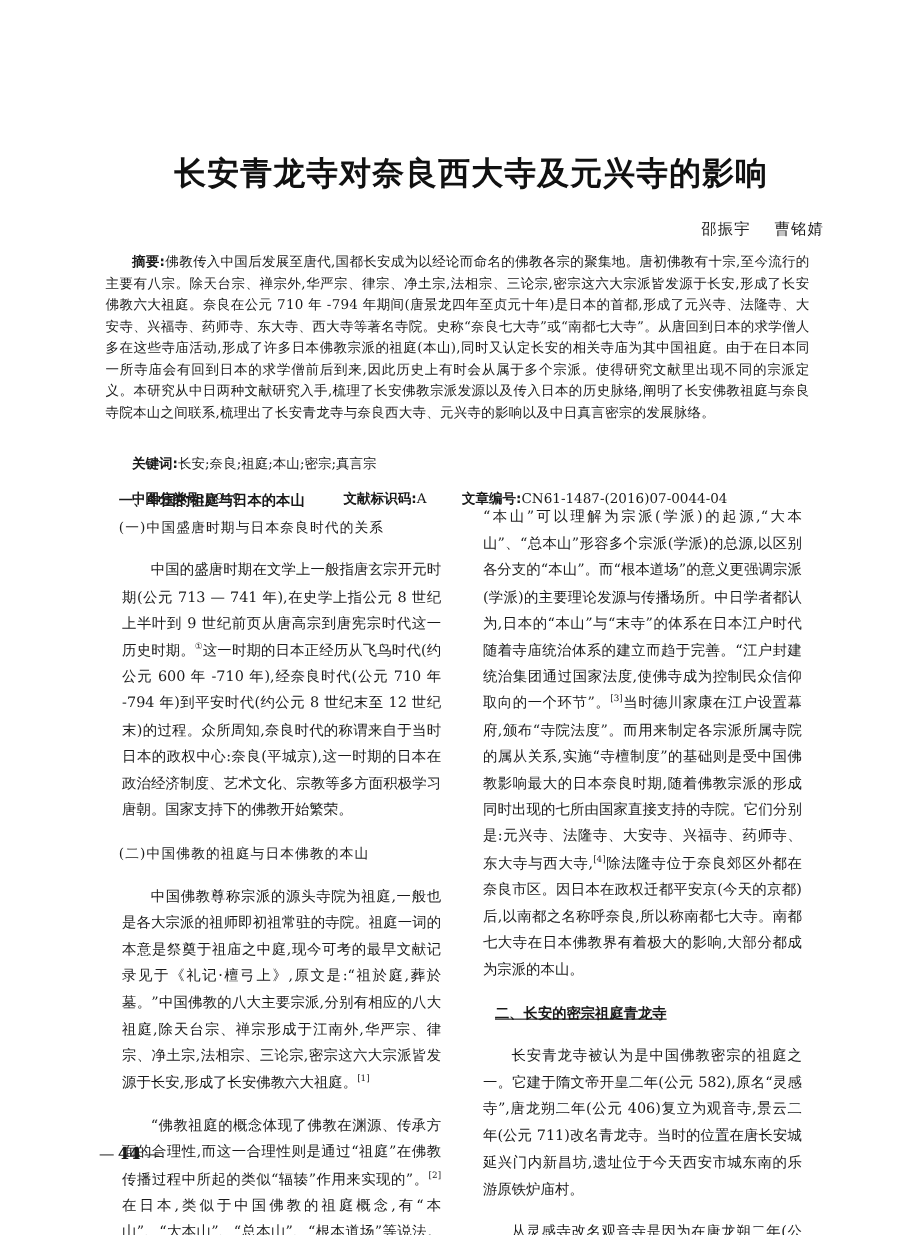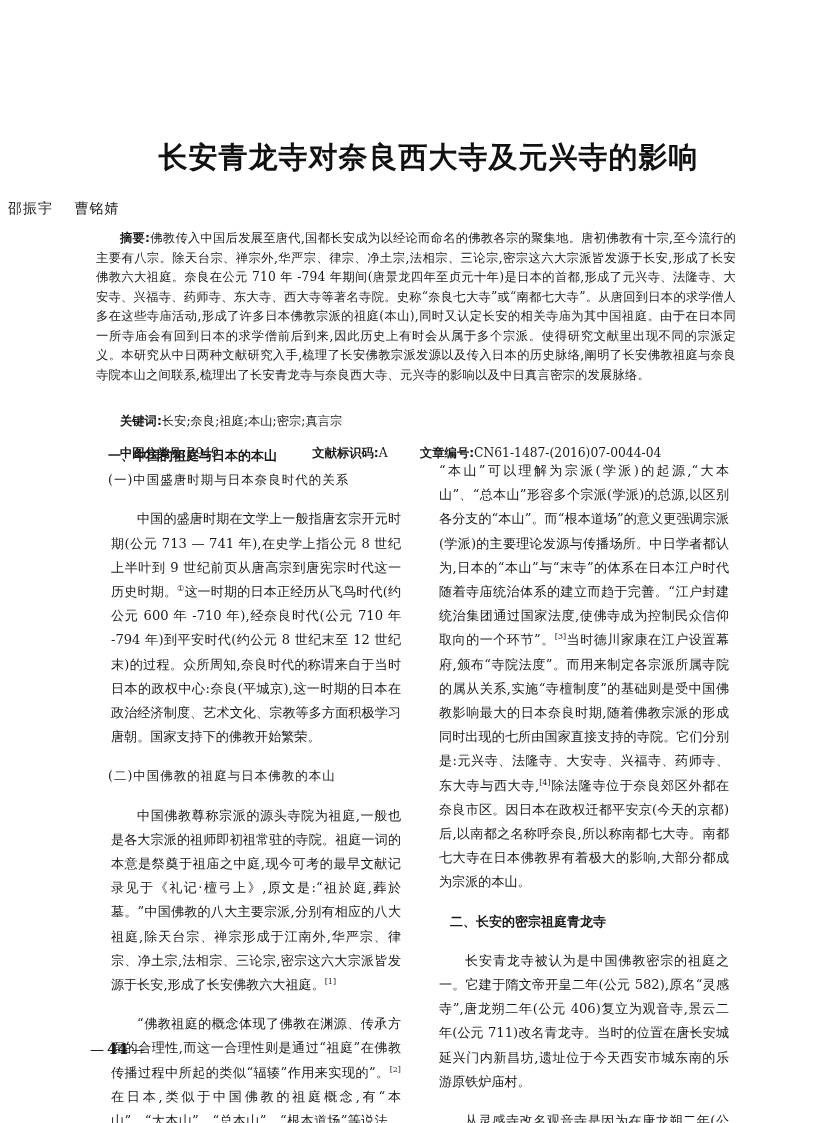--- a/index.html
+++ b/index.html
@@ -8,21 +8,21 @@
     font-family: "DejaVu Serif", "Liberation Serif", serif;
     color: #1a1a1a;
   }
   .title {
     position: absolute; left: 0; width: 833px; top: 138px;
     text-align: center; font-size: 29px; font-weight: bold; letter-spacing: 1px;
     font-family: "DejaVu Serif", serif; color: #111; padding-left: 12px;
   }
   .authors {
     position: absolute; left: 0; width: 757px; top: 200px;
-    text-align: left; font-size: 14px; letter-spacing: 1px;
+    text-align: right; font-size: 14px; letter-spacing: 1px;
   }
   .authors span { margin: 0 8px; }
   .abstract {
     position: absolute; left: 96px; width: 640px; top: 229px;
     font-size: 12.3px; line-height: 19.5px; text-align: justify;
     letter-spacing: 0.2px;
   }
   .abstract .lbl, .kw .lbl, .meta .lbl {
     font-family: "DejaVu Sans", sans-serif; font-weight: bold;
   }
@@ -40,21 +40,21 @@
     font-size: 13.1px; line-height: 24.2px; text-align: justify;
   }
   .col.left { left: 96px; }
   .col.right { left: 424px; }
   .col p { margin: 15px; text-indent: 26px; }
   .col p.noindent { text-indent: 0; }
   .h1 {
     font-family: "DejaVu Sans", sans-serif; font-weight: bold; font-size: 13px;
     padding-left: 12px;
   }
-  .col.right .h1 { padding-left: 26px; }
+  .col.right .h1 { padding-left: 26px; text-decoration: underline; }
   .h2 { padding-left: 12px; font-size: 12.5px; letter-spacing: 1px; }
   sup { font-size: 8px; vertical-align: super; line-height: 0; }
   .pageno {
     position: absolute; left: 90px; top: 1040px; font-size: 14px;
   }
   .pageno b { font-weight: bold; font-size: 15px; margin: 0 3px; }
 </style>
 </head>
 <body>
 

